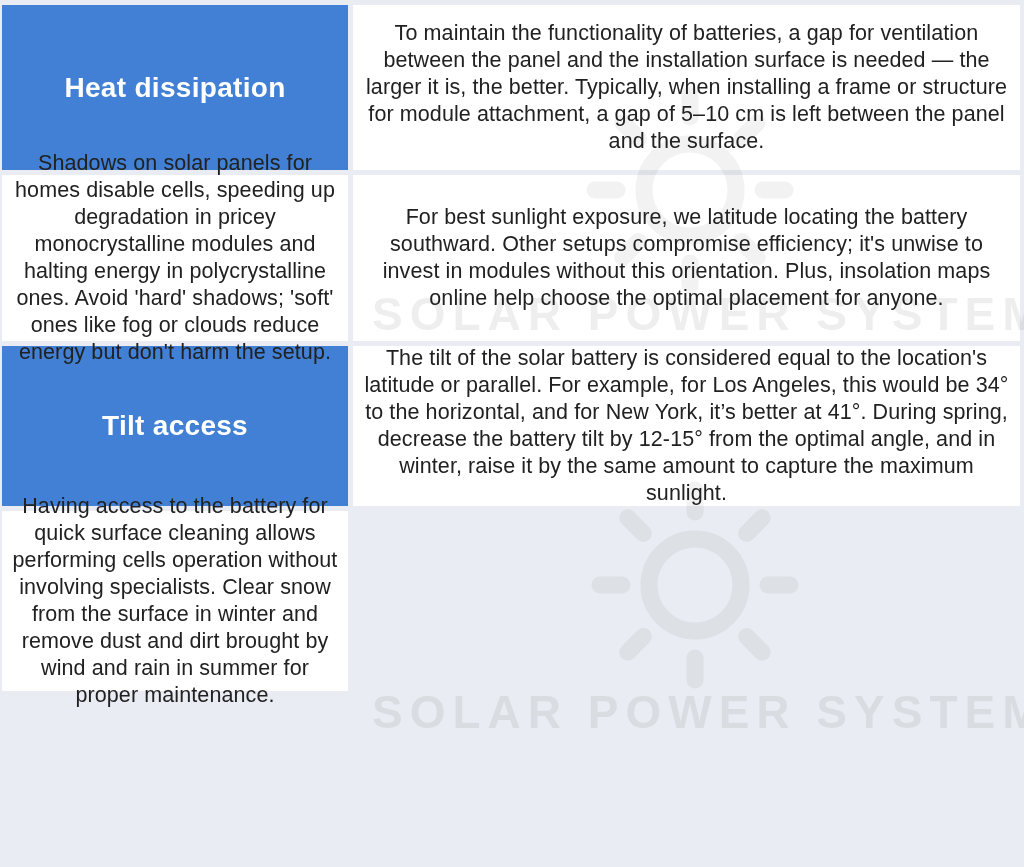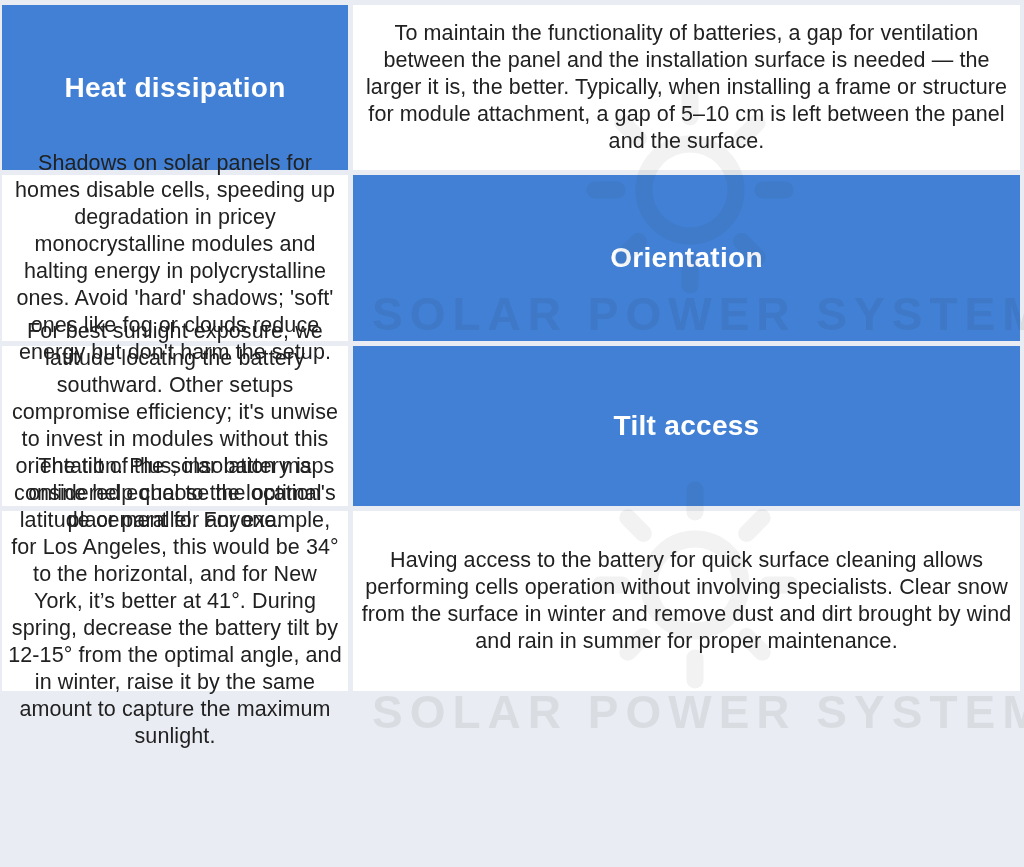--- a/index.html
+++ b/index.html
@@ -74,23 +74,20 @@
       <span>Heat dissipation</span>
     </div>
     <div class="desc-cell">
       <span>To maintain the functionality of batteries, a gap for ventilation between the panel and the installation surface is needed — the larger it is, the better. Typically, when installing a frame or structure for module attachment, a gap of 5–10 cm is left between the panel and the surface.</span>
     </div>
 
     <div class="desc-cell">
       <span>Shadows on solar panels for homes disable cells, speeding up degradation in pricey monocrystalline modules and halting energy in polycrystalline ones. Avoid 'hard' shadows; 'soft' ones like fog or clouds reduce energy but don't harm the setup.</span>
     </div>
 
-    <div class="label-cell">
-      <span>Orientation</span>
-    </div>
     <div class="desc-cell">
       <span>For best sunlight exposure, we latitude locating the battery southward. Other setups compromise efficiency; it's unwise to invest in modules without this orientation. Plus, insolation maps online help choose the optimal placement for anyone.</span>
     </div>
 
     <div class="label-cell">
       <span>Tilt access</span>
     </div>
     <div class="desc-cell">
       <span>The tilt of the solar battery is considered equal to the location's latitude or parallel. For example, for Los Angeles, this would be 34° to the horizontal, and for New York, it’s better at 41°. During spring, decrease the battery tilt by 12-15° from the optimal angle, and in winter, raise it by the same amount to capture the maximum sunlight.</span>
     </div>

